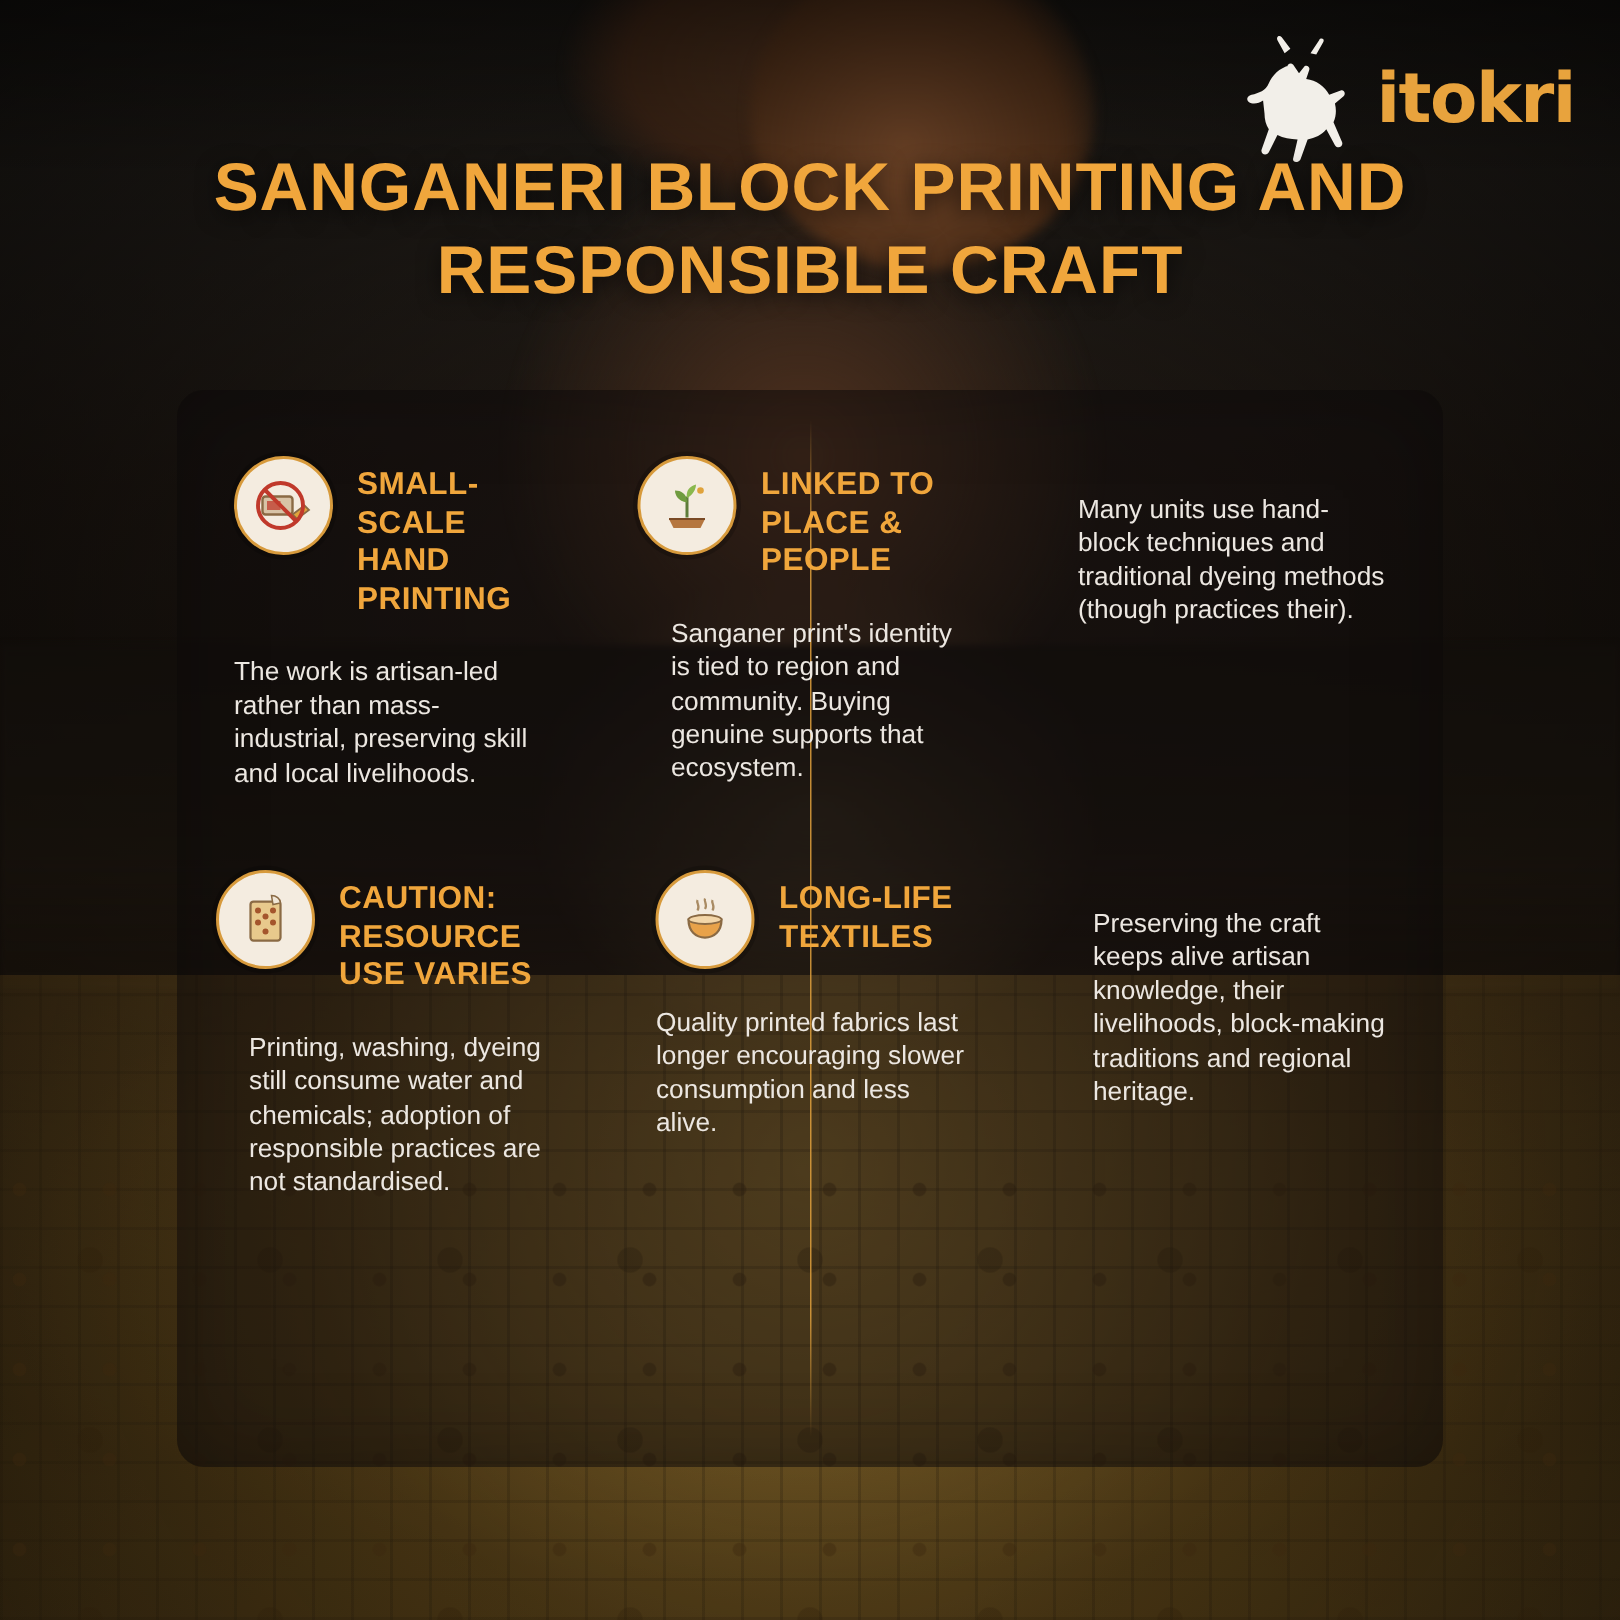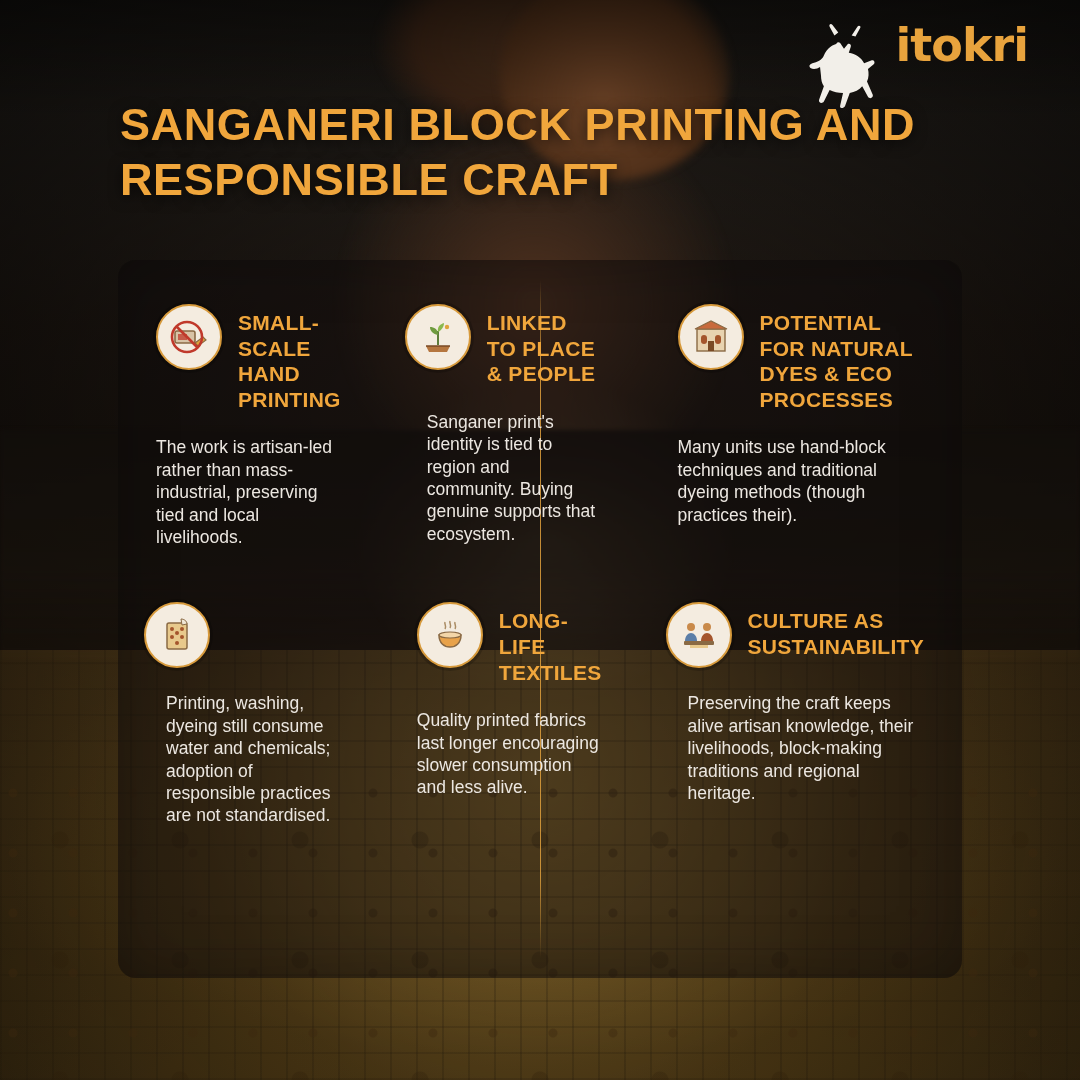--- a/index.html
+++ b/index.html
@@ -92,24 +92,24 @@
     left: 0;
     top: 0;
     width: 1080px;
     height: 120px;
     background: linear-gradient(180deg, rgba(0,0,0,0.45) 0%, rgba(0,0,0,0) 100%);
   }
 
   
   .logo {
     position: absolute;
-    right: 52px;
+    right: 30px;
     top: 22px;
     display: flex;
-    align-items: flex-start;
+    align-items: flex-end;
     gap: 4px;
   }
   .logo-mark {
     width: 96px;
     height: 92px;
   }
   .logo-text {
     font-size: 46px;
     font-weight: 700;
     color: #e8a33d;
@@ -118,27 +118,28 @@
     padding-bottom: 26px;
     font-family: "DejaVu Sans", sans-serif;
   }
 
   
   .title {
     position: absolute;
     top: 98px;
     left: 0;
     width: 1080px;
+    text-align: center;
     color: #f0a63c;
     font-size: 45px;
     font-weight: 800;
     letter-spacing: 0.6px;
     line-height: 1.22;
     text-shadow: 0 3px 14px rgba(0,0,0,0.65);
-    padding: 0 120px;
+    padding: 0 80px;
     box-sizing: border-box;
   }
 
   
   .panel {
     position: absolute;
     left: 118px;
     top: 260px;
     width: 844px;
     height: 718px;
@@ -242,102 +243,78 @@
             <svg width="44" height="44" viewBox="0 0 44 44">
               <rect x="8" y="16" width="20" height="12" rx="2" fill="#d8c3a6" stroke="#8a6a44" stroke-width="1.6"></rect>
               <rect x="11" y="19" width="9" height="6" fill="#c0392b" opacity="0.75"></rect>
               <path d="M28 28l8-6 3 3-8 6z" fill="#e0a33c" stroke="#8a6a44" stroke-width="1.2"></path>
               <circle cx="20" cy="22" r="15" fill="none" stroke="#c0392b" stroke-width="2.6"></circle>
               <line x1="9" y1="11" x2="31" y2="33" stroke="#c0392b" stroke-width="2.6"></line>
             </svg>
           </div>
           <div class="cell-title">SMALL-SCALE HAND PRINTING</div>
         </div>
-        <div class="cell-body">The work is artisan-led rather than mass-industrial, preserving tied and local livelihoods.</div>
+        <div class="cell-body">The work is artisan-led rather than mass-industrial, preserving skill and local livelihoods.</div>
       </div>
 
       <div class="cell right">
         <div class="cell-head">
           <div class="icon-badge">
             <svg width="44" height="44" viewBox="0 0 44 44">
               <path d="M22 30V16" stroke="#5e7d3a" stroke-width="2" fill="none"></path>
               <path d="M22 20c-6-1-8-5-8-8 4 0 8 2 8 8z" fill="#6f9b3f"></path>
               <path d="M22 17c4-2 6-6 6-9-4 1-7 4-6 9z" fill="#8ab84e"></path>
               <path d="M10 31h24l-3 6H13z" fill="#b5763f"></path>
               <path d="M10 31h24" stroke="#7a4a25" stroke-width="1.4"></path>
               <circle cx="31" cy="12" r="2.2" fill="#e0a33c"></circle>
             </svg>
           </div>
           <div class="cell-title">LINKED TO PLACE &amp; PEOPLE</div>
         </div>
         <div class="cell-body">Sanganer print's identity is tied to region and community. Buying genuine supports that ecosystem.</div>
       </div>
 
       <div class="cell left">
-        <div class="cell-head">
-          <div class="icon-badge">
-            <svg width="44" height="44" viewBox="0 0 44 44">
-              <rect x="8" y="14" width="28" height="22" fill="#e8d3b0" stroke="#8a6a44" stroke-width="1.4"></rect>
-              <path d="M6 14l16-8 16 8z" fill="#c86a3c" stroke="#8a6a44" stroke-width="1.2"></path>
-              <rect x="12" y="20" width="6" height="9" rx="3" fill="#a4552c"></rect>
-              <rect x="26" y="20" width="6" height="9" rx="3" fill="#a4552c"></rect>
-              <rect x="19" y="26" width="6" height="10" fill="#7a4a25"></rect>
-            </svg>
-          </div>
-          <div class="cell-title">POTENTIAL FOR NATURAL DYES &amp; ECO PROCESSES</div>
-        </div>
         <div class="cell-body">Many units use hand-block techniques and traditional dyeing methods (though practices their).</div>
       </div>
 
       <div class="cell right">
         <div class="cell-head">
           <div class="icon-badge">
             <svg width="44" height="44" viewBox="0 0 44 44">
               <rect x="12" y="10" width="20" height="26" rx="2" fill="#e8c98c" stroke="#8a6a44" stroke-width="1.5"></rect>
               <g fill="#a4552c">
                 <circle cx="17" cy="16" r="2"></circle>
                   <circle cx="27" cy="16" r="2"></circle>
                 <circle cx="17" cy="24" r="2"></circle>
                   <circle cx="27" cy="24" r="2"></circle>
                 <circle cx="22" cy="20" r="2"></circle>
                   <circle cx="22" cy="30" r="2"></circle>
               </g>
               <path d="M26 6c3 0 6 2 6 5l-5 1z" fill="#f0e6d6" stroke="#8a6a44" stroke-width="1"></path>
             </svg>
           </div>
+          <div class="cell-title">CAUTION: RESOURCE USE VARIES</div>
         </div>
         <div class="cell-body">Printing, washing, dyeing still consume water and chemicals; adoption of responsible practices are not standardised.</div>
       </div>
 
       <div class="cell left">
         <div class="cell-head">
           <div class="icon-badge">
             <svg width="44" height="44" viewBox="0 0 44 44">
               <path d="M11 22h22c0 8-5 12-11 12s-11-4-11-12z" fill="#e8a24a" stroke="#8a6a44" stroke-width="1.5"></path>
               <ellipse cx="22" cy="22" rx="11" ry="3" fill="#f3d6a8" stroke="#8a6a44" stroke-width="1.2"></ellipse>
               <path d="M17 16c2-3-1-5 0-7M22 15c2-3-1-5 0-7M27 16c2-3-1-5 0-7" stroke="#a98b63" stroke-width="1.5" fill="none"></path>
             </svg>
           </div>
           <div class="cell-title">LONG-LIFE TEXTILES</div>
         </div>
         <div class="cell-body">Quality printed fabrics last longer encouraging slower consumption and less alive.</div>
       </div>
 
       <div class="cell right">
-        <div class="cell-head">
-          <div class="icon-badge">
-            <svg width="44" height="44" viewBox="0 0 44 44">
-              <circle cx="14" cy="14" r="4" fill="#c98a4a"></circle>
-              <circle cx="30" cy="14" r="4" fill="#c98a4a"></circle>
-              <path d="M8 28c0-5 3-8 6-8s6 3 6 8z" fill="#5b7ea8"></path>
-              <path d="M24 28c0-5 3-8 6-8s6 3 6 8z" fill="#a4552c"></path>
-              <rect x="7" y="28" width="30" height="4" rx="1" fill="#8a6a44"></rect>
-              <rect x="13" y="32" width="18" height="3" fill="#e8c98c"></rect>
-            </svg>
-          </div>
-          <div class="cell-title">CULTURE AS SUSTAINABILITY</div>
-        </div>
         <div class="cell-body">Preserving the craft keeps alive artisan knowledge, their livelihoods, block-making traditions and regional heritage.</div>
       </div>
 
     </div>
   </div>
 </div>
 
 </body></html>

